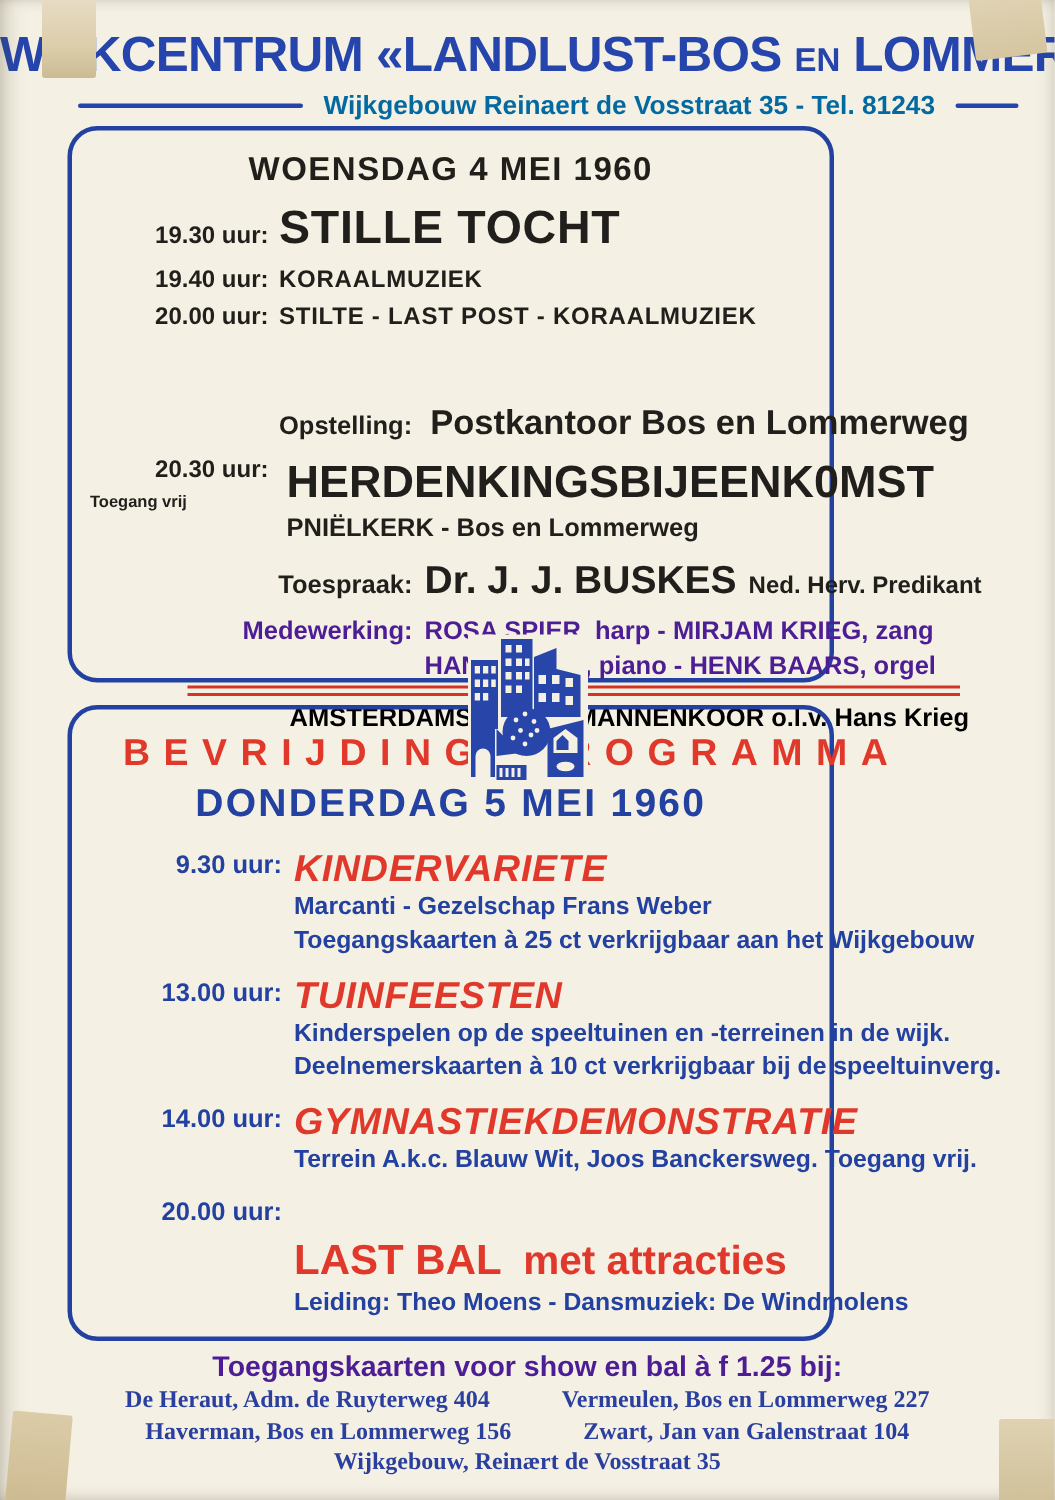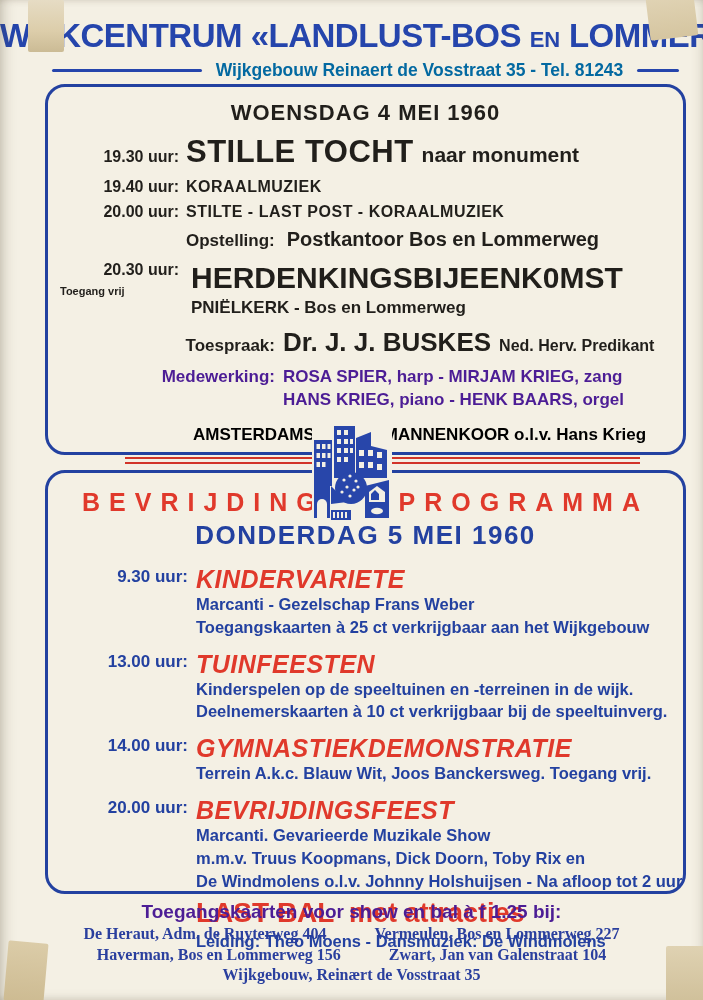--- a/index.html
+++ b/index.html
@@ -27,21 +27,21 @@
     color:#2545ac;font-weight:bold;font-size:33px;letter-spacing:-0.5px;white-space:nowrap;}
   .main-title .small-caps{font-size:22px;letter-spacing:0;}
   .subtitle-row{position:absolute;top:60px;left:0;width:100%;display:flex;
     align-items:center;justify-content:center;color:#0369a1;margin-left:14px;}
   .subtitle-row .rule{height:3px;background:#2545ac;border-radius:2px;}
   .rule-l{width:150px;margin-right:14px;}
   .rule-r{width:42px;margin-left:14px;}
   .subtitle-text{font-weight:bold;font-size:17.5px;white-space:nowrap;}
 
   
-  .frame{position:absolute;left:45px;width:641px;border:3px solid #2341a0;
+  .frame{position:absolute;left:45px;width:511px;border:3px solid #2341a0;
     border-radius:20px;box-sizing:border-box;}
   .frame1{top:84px;height:371px;}
   .frame2{top:470px;height:424px;}
 
   
   .red-line{position:absolute;left:125px;width:515px;height:2px;background:#d23428;z-index:1;}
   .red-line.l1{top:457px;} .red-line.l2{top:462px;}
 
   
   .emblem{position:absolute;left:312px;top:423px;width:80px;height:100px;
@@ -50,21 +50,21 @@
   
   .b1-heading{margin-top:13px;text-align:center;color:#211f1b;font-weight:bold;
     font-size:22px;letter-spacing:1px;}
   .row{display:flex;align-items:baseline;color:#211f1b;}
   .time{width:138px;text-align:right;flex-shrink:0;font-weight:bold;font-size:16px;
     padding-right:7px;box-sizing:border-box;white-space:nowrap;}
   .xl{font-weight:bold;font-size:31px;letter-spacing:0.5px;white-space:nowrap;}
   .md{font-weight:bold;font-size:21px;margin-left:8px;white-space:nowrap;}
   .sm{font-weight:bold;font-size:16px;letter-spacing:0.5px;white-space:nowrap;}
   .label{font-size:17px;font-weight:bold;white-space:nowrap;}
-  .big2{font-weight:bold;font-size:20px;margin-left:12px;white-space:nowrap;}
+  .big2{font-weight:bold;font-size:23px;margin-left:12px;white-space:nowrap;margin-top:40px;}
   .timecol{width:138px;flex-shrink:0;text-align:right;padding-right:7px;box-sizing:border-box;}
   .note{font-size:11px;font-weight:bold;text-align:left;padding-left:12px;margin-top:6px;}
   .h-title{font-weight:bold;font-size:30px;letter-spacing:0;white-space:nowrap;}
   .h-sub{font-weight:bold;font-size:17px;margin-top:3px;white-space:nowrap;}
   .lbl-col{width:235px;flex-shrink:0;text-align:right;padding-right:8px;box-sizing:border-box;}
   .buskes{font-weight:bold;font-size:26px;white-space:nowrap;}
   .buskes-suffix{font-weight:bold;font-size:16px;margin-left:8px;white-space:nowrap;}
   .medw-line{font-weight:bold;font-size:17px;line-height:1.35;white-space:nowrap;}
   .choir{font-weight:bold;font-size:17px;margin:13px 0 0 145px;white-space:nowrap;}
 
@@ -104,21 +104,20 @@
     <span class="subtitle-text">Wijkgebouw  Reinaert de Vosstraat 35 - Tel. 81243</span>
     <span class="rule rule-r"></span>
   </div>
 
   <div class="frame frame1">
     <div class="b1-heading">WOENSDAG 4 MEI 1960</div>
 
     <div class="row" style="margin-top:8px;">
       <span class="time">19.30 uur:</span>
       <span class="xl">STILLE TOCHT</span>
-      <span class="md">naar monument</span>
     </div>
 
     <div class="row" style="margin-top:8px;">
       <span class="time">19.40 uur:</span>
       <span class="sm">KORAALMUZIEK</span>
     </div>
 
     <div class="row" style="margin-top:7px;">
       <span class="time">20.00 uur:</span>
       <span class="sm">STILTE - LAST POST - KORAALMUZIEK</span>
@@ -246,26 +245,20 @@
     <div class="prow">
       <span class="ptime">14.00 uur:</span>
       <div>
         <div class="ptitle">GYMNASTIEKDEMONSTRATIE</div>
         <div class="pdetail">Terrein A.k.c. Blauw Wit, Joos Banckersweg. Toegang vrij.</div>
       </div>
     </div>
 
     <div class="prow">
       <span class="ptime">20.00 uur:</span>
-      <div>
-        <div class="ptitle">BEVRIJDINGSFEEST</div>
-        <div class="pdetail">Marcanti. Gevarieerde Muzikale Show</div>
-        <div class="pdetail">m.m.v. Truus Koopmans, Dick Doorn, Toby Rix en</div>
-        <div class="pdetail">De Windmolens o.l.v. Johnny Holshuijsen - Na afloop tot 2 uur</div>
-      </div>
     </div>
 
     <div class="prow" style="margin-top:6px;">
       <span class="ptime"></span>
       <div>
         <div>
           <span class="finale-title">LAST BAL</span>
           <span class="finale-suffix">met attracties</span>
         </div>
         <div class="pdetail">Leiding: Theo Moens - Dansmuziek: De Windmolens</div>

